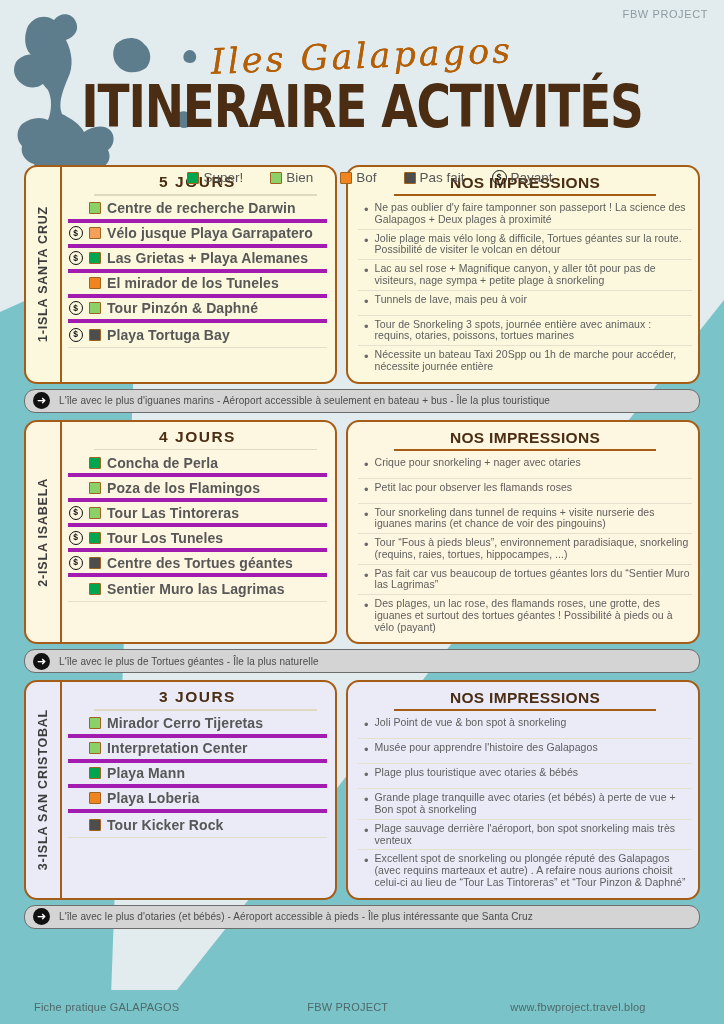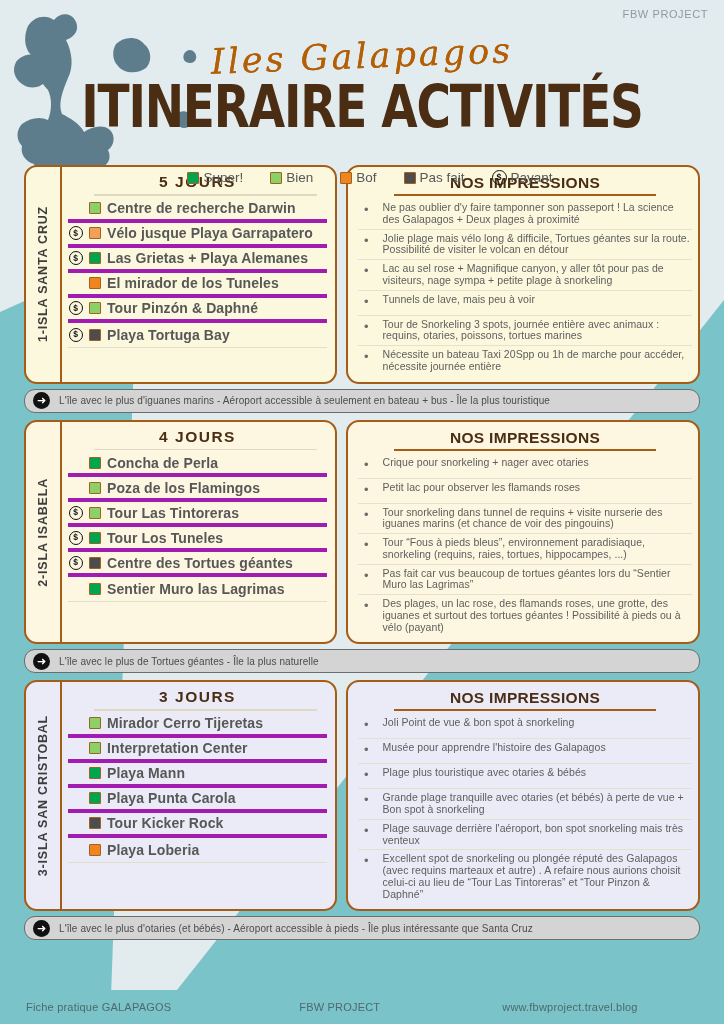--- a/index.html
+++ b/index.html
@@ -131,21 +131,20 @@
     border-bottom: 1px solid #e6e1cf;
     padding: 3px 2px 3px 6px;
     min-height: 25px;
     align-items: flex-start;
   }
   .imp-row:last-child { border-bottom: none; }
   .imp-bullet { color: #6c6c6c; font-size: 13px; line-height: 1.05; flex: none; padding-top: 1px;}
   .imp-text {
     font-size: 10.5px; color: #5d5d5d; line-height: 1.12;
     letter-spacing: .05px;
-    margin-left: 8px;
   }
 
   
   .note-bar {
     margin-top: 5px;
     background: #d4d4d4;
     border: 1.5px solid #6d6d6d;
     border-radius: 11px;
     height: 24px;
     display: flex; align-items: center; gap: 9px;
@@ -154,21 +153,21 @@
   .arrow-badge {
     width: 17px; height: 17px; border-radius: 50%;
     background: #111; color: #fff; flex: none;
     display: flex; align-items: center; justify-content: center;
     font-size: 11px; line-height: 1;
   }
   .note-text { font-size: 10px; color: #4b4b4b; letter-spacing: .1px; }
 
   
   #footer {
-    position: absolute; z-index: 3; left: 0; right: 0; bottom: 0;
+    position: absolute; z-index: 3; left: 8px; right: 0; bottom: 0;
     height: 34px; background: #7ac3c8;
     display: flex; align-items: center;
     font-size: 11px; color: #4e6a6c; letter-spacing: .2px;
   }
   #footer .f1 { margin-left: 26px; }
   #footer .f2 { margin-left: 128px; }
   #footer .f3 { margin-left: 122px; }
 
   
   .pal-cream { background: #fbf8dd; }
@@ -423,32 +422,27 @@
               <span class="swatch act-sw" title="Bien" style="background: rgb(139, 209, 104);"></span>
               <span class="act-label">Interpretation Center</span>
             </div>
             <div class="act-row">
               <div class="act-pay"></div>
               <span class="swatch act-sw" title="Super!" style="background: rgb(0, 165, 80);"></span>
               <span class="act-label">Playa Mann</span>
             </div>
             <div class="act-row">
               <div class="act-pay"></div>
-              <span class="swatch act-sw" title="Super!" style="background: rgb(0, 165, 80);"></span>
-              <span class="act-label">Playa Punta Carola</span>
+              <span class="swatch act-sw" title="Bof" style="background: rgb(240, 133, 31);"></span>
+              <span class="act-label">Playa Loberia</span>
             </div>
             <div class="act-row">
               <div class="act-pay"></div>
               <span class="swatch act-sw" title="Pas fait" style="background: rgb(77, 77, 77);"></span>
               <span class="act-label">Tour Kicker Rock</span>
-            </div>
-            <div class="act-row">
-              <div class="act-pay"></div>
-              <span class="swatch act-sw" title="Bof" style="background: rgb(240, 133, 31);"></span>
-              <span class="act-label">Playa Loberia</span>
             </div>
           </div>
         </div>
         <div class="card card-right pal-lav">
           <div class="imp-title">NOS IMPRESSIONS</div>
           <div class="imp-rule"></div>
           <div class="imp-row">
             <span class="imp-bullet">•</span>
             <span class="imp-text">Joli Point de vue &amp; bon spot à snorkeling</span>
           </div>

